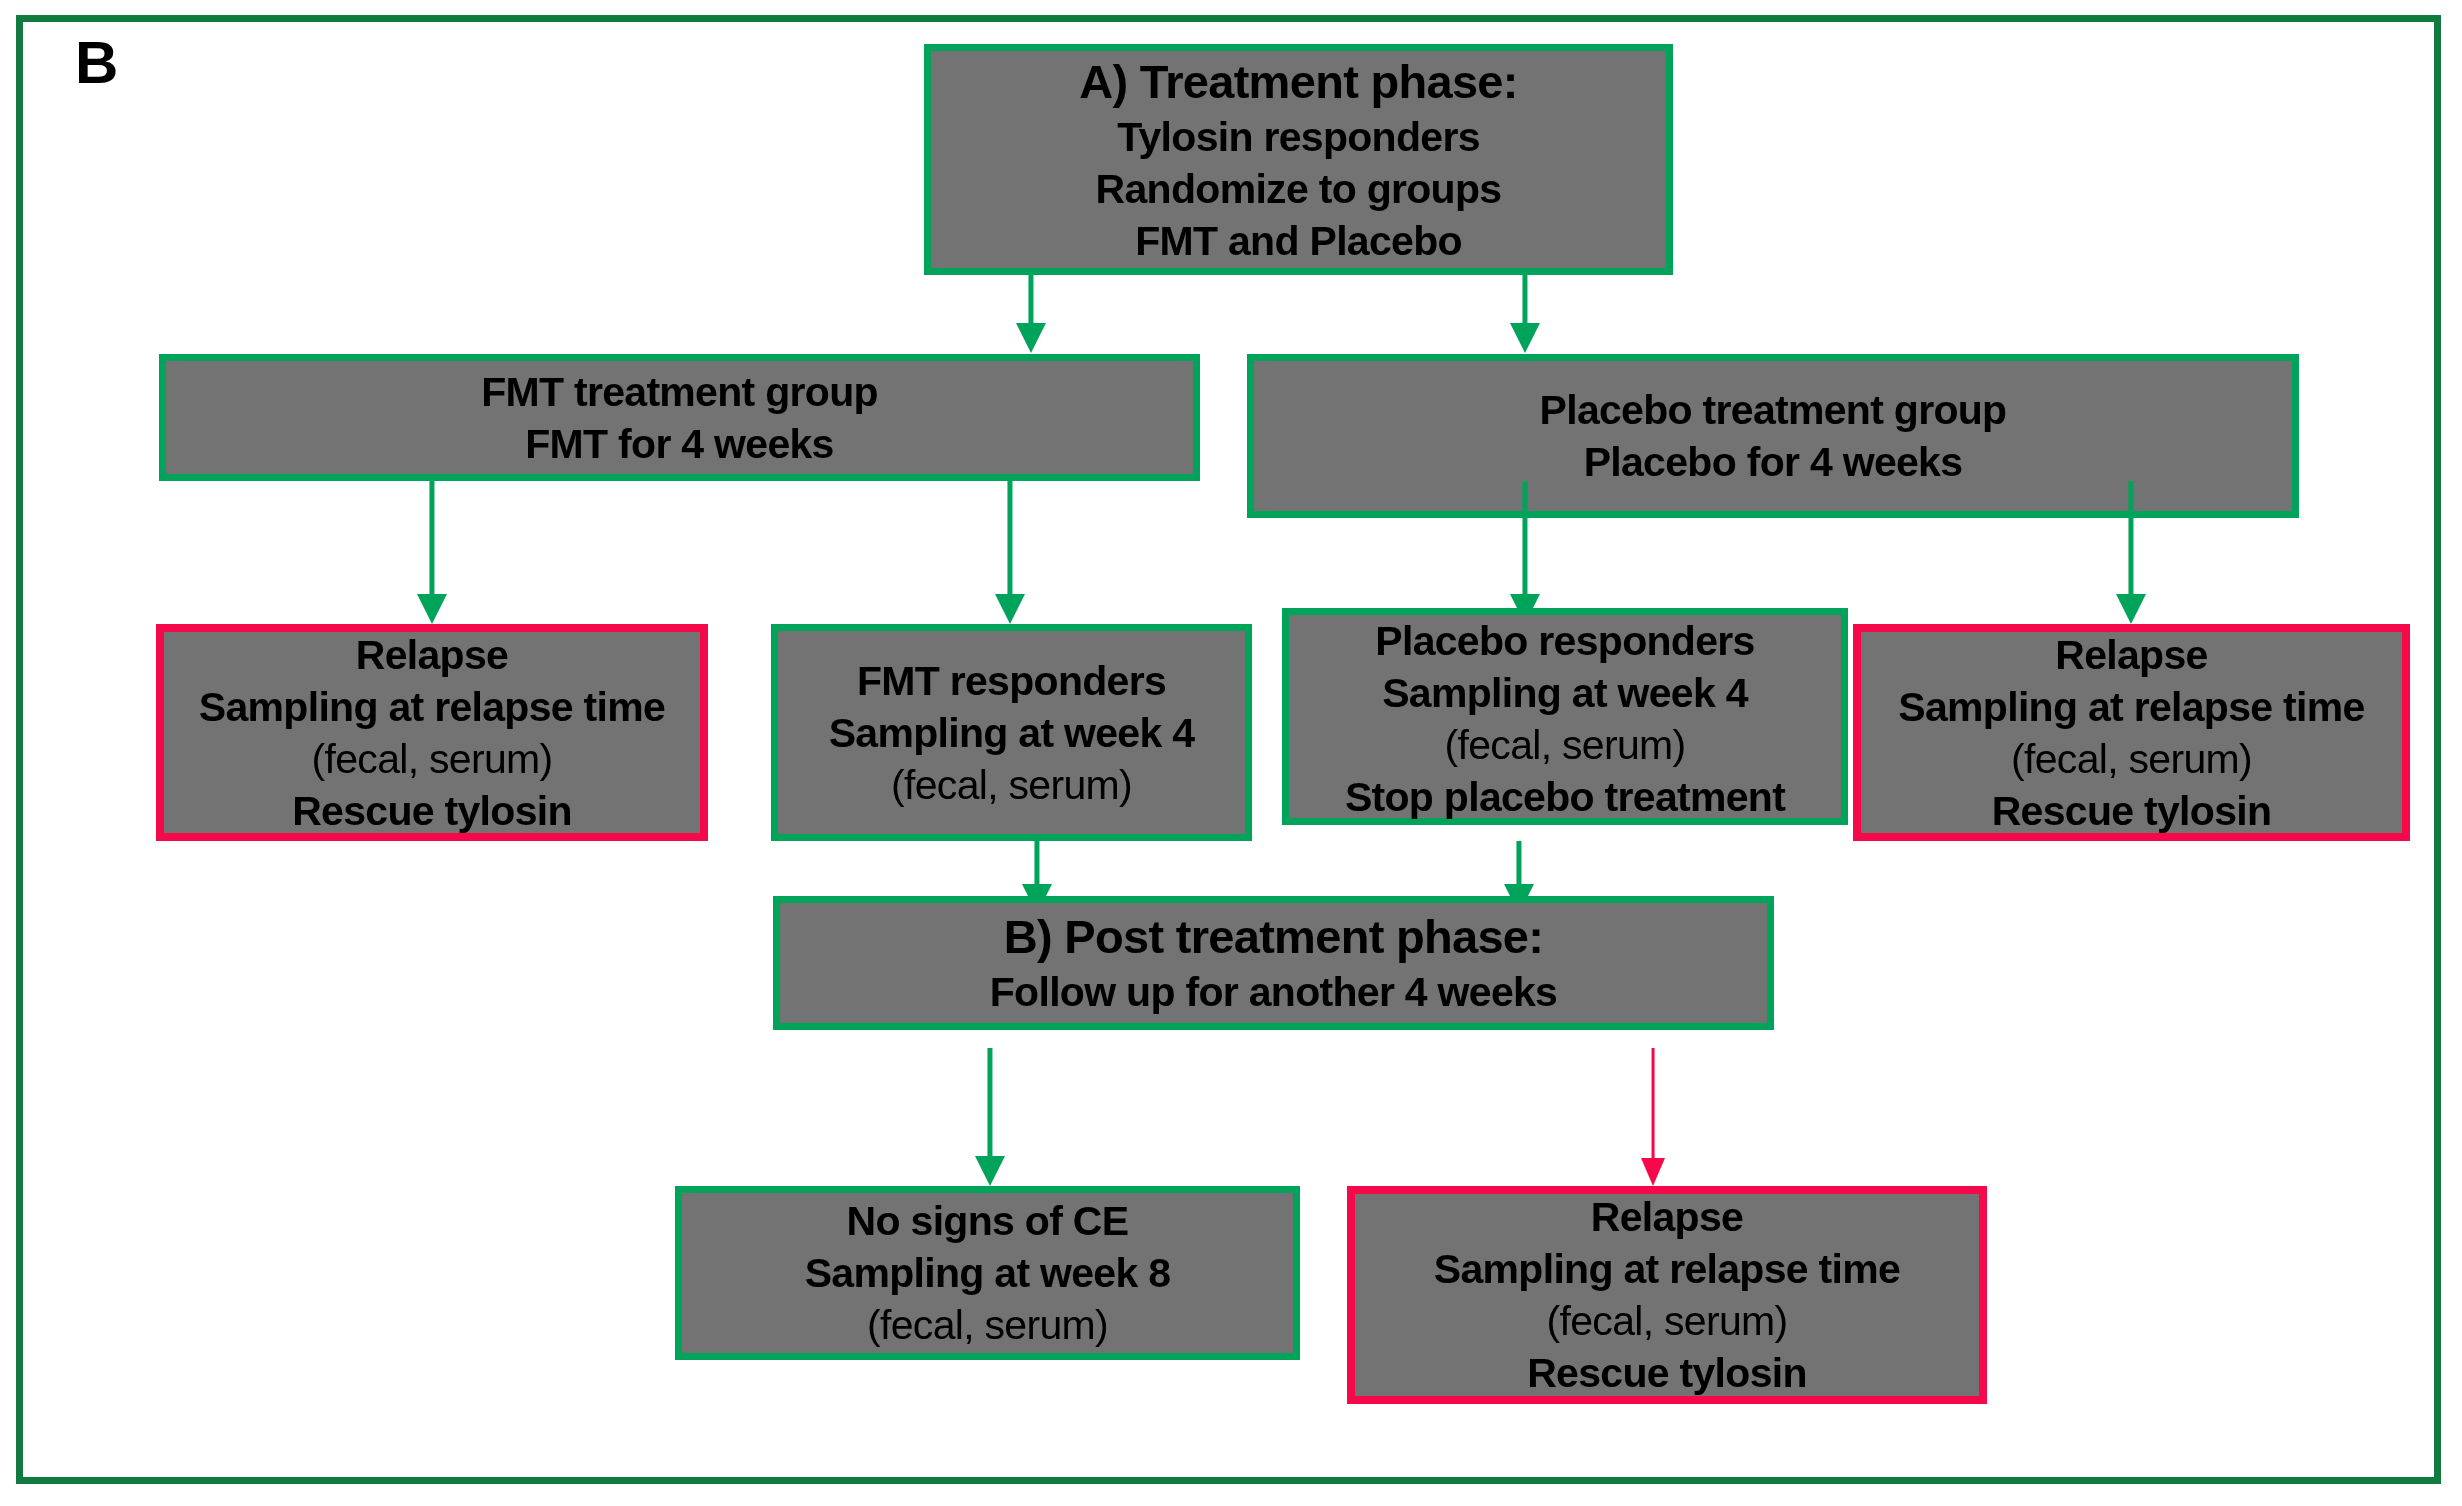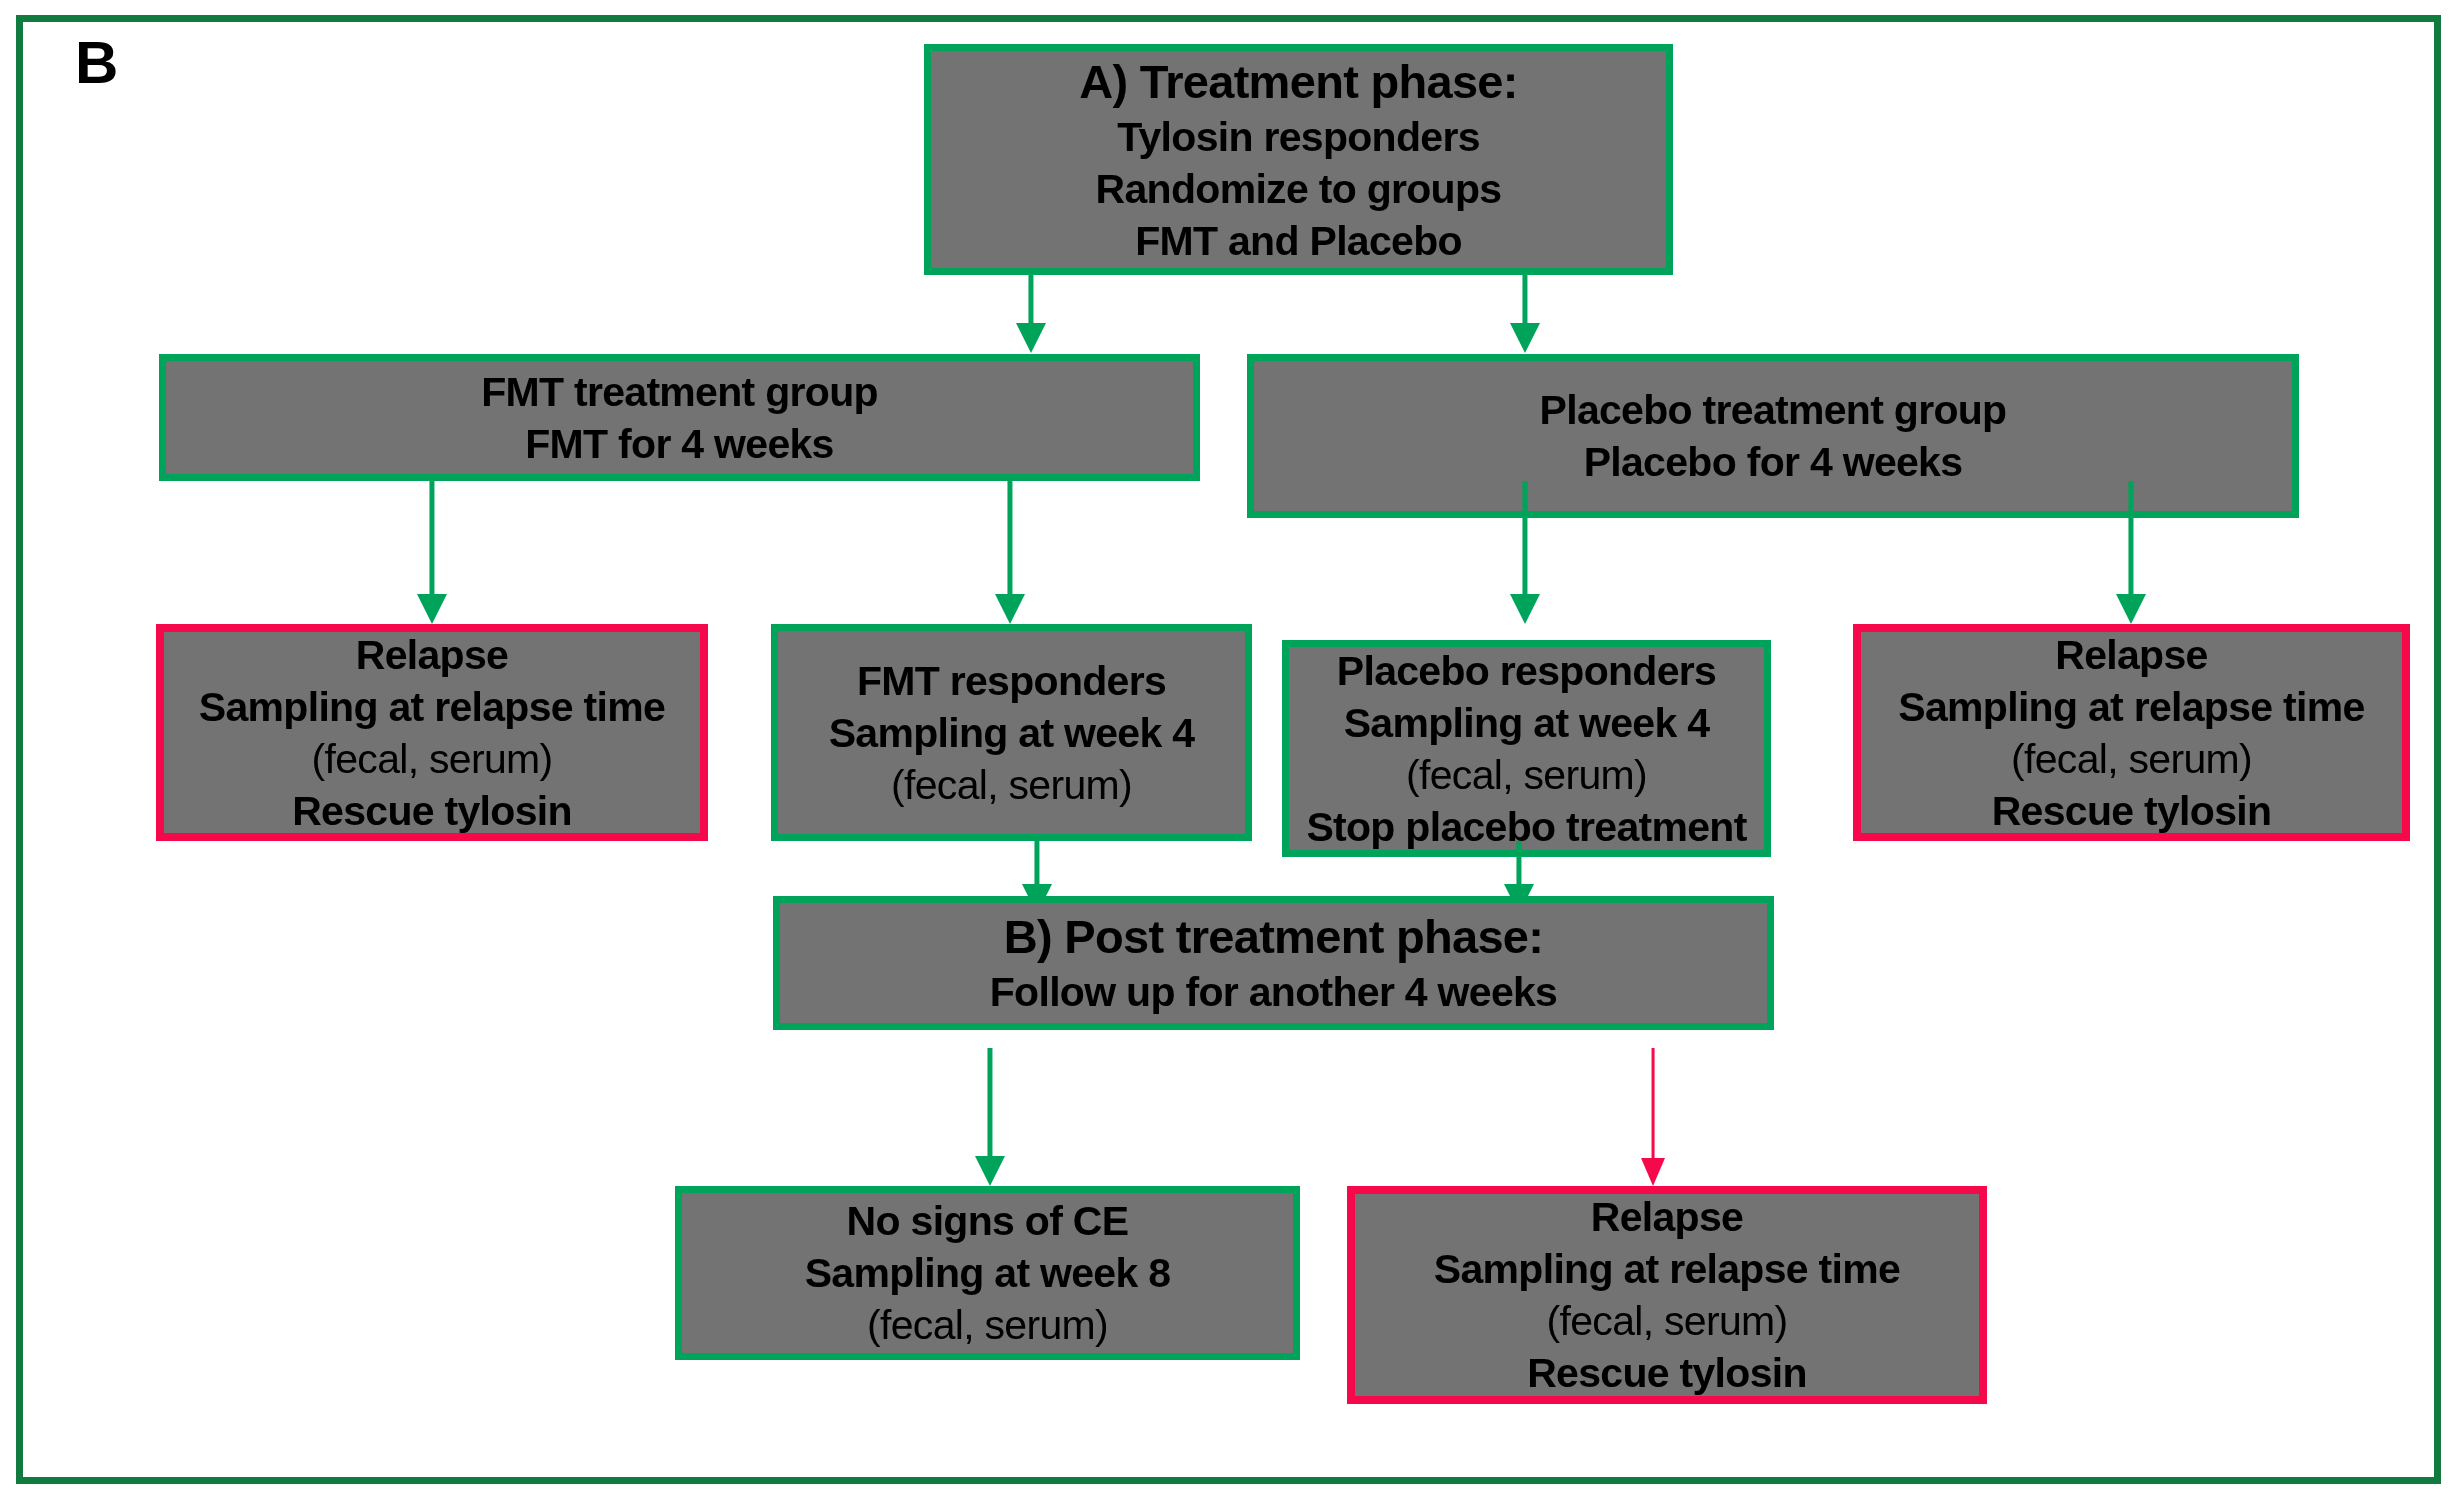--- a/index.html
+++ b/index.html
@@ -98,21 +98,21 @@
     <div class="line regular">(fecal, serum)</div>
     <div class="line">Rescue tylosin</div>
   </div>
 
   <div class="box green" style="left:771px; top:624px; width:481px; height:217px;">
     <div class="line">FMT responders</div>
     <div class="line">Sampling at week 4</div>
     <div class="line regular">(fecal, serum)</div>
   </div>
 
-  <div class="box green" style="left:1282px; top:640px; width:489px; height:217px;">
+  <div class="box green" style="left:1282px; top:608px; width:566px; height:217px;justify-content:space-between;">
     <div class="line">Placebo responders</div>
     <div class="line">Sampling at week 4</div>
     <div class="line regular">(fecal, serum)</div>
     <div class="line">Stop placebo treatment</div>
   </div>
 
   <div class="box red" style="left:1853px; top:624px; width:557px; height:217px;">
     <div class="line">Relapse</div>
     <div class="line">Sampling at relapse time</div>
     <div class="line regular">(fecal, serum)</div>

